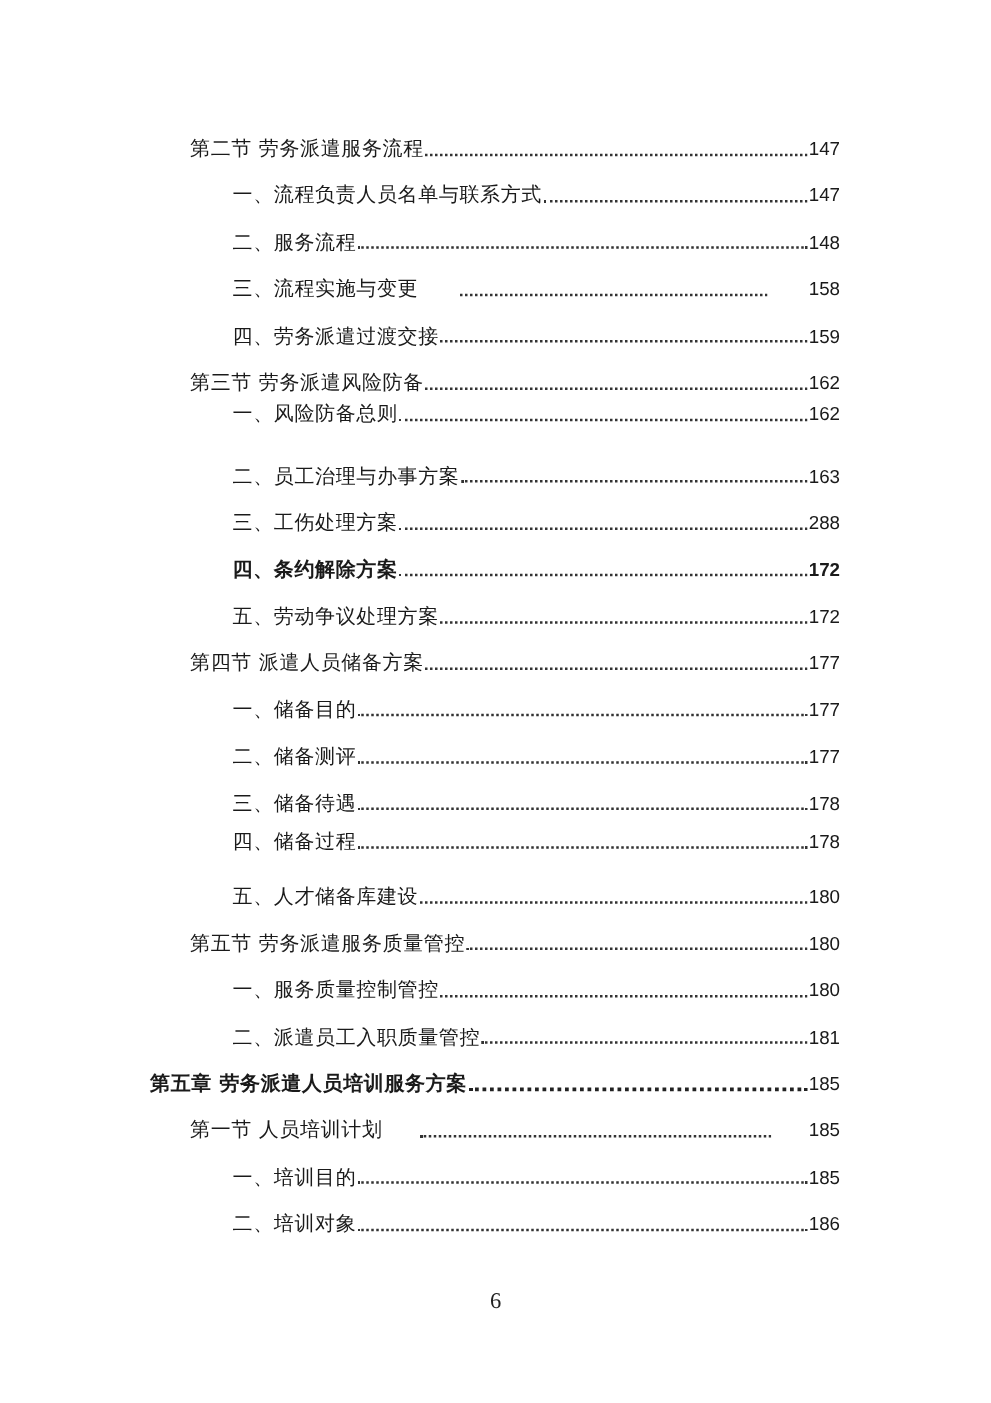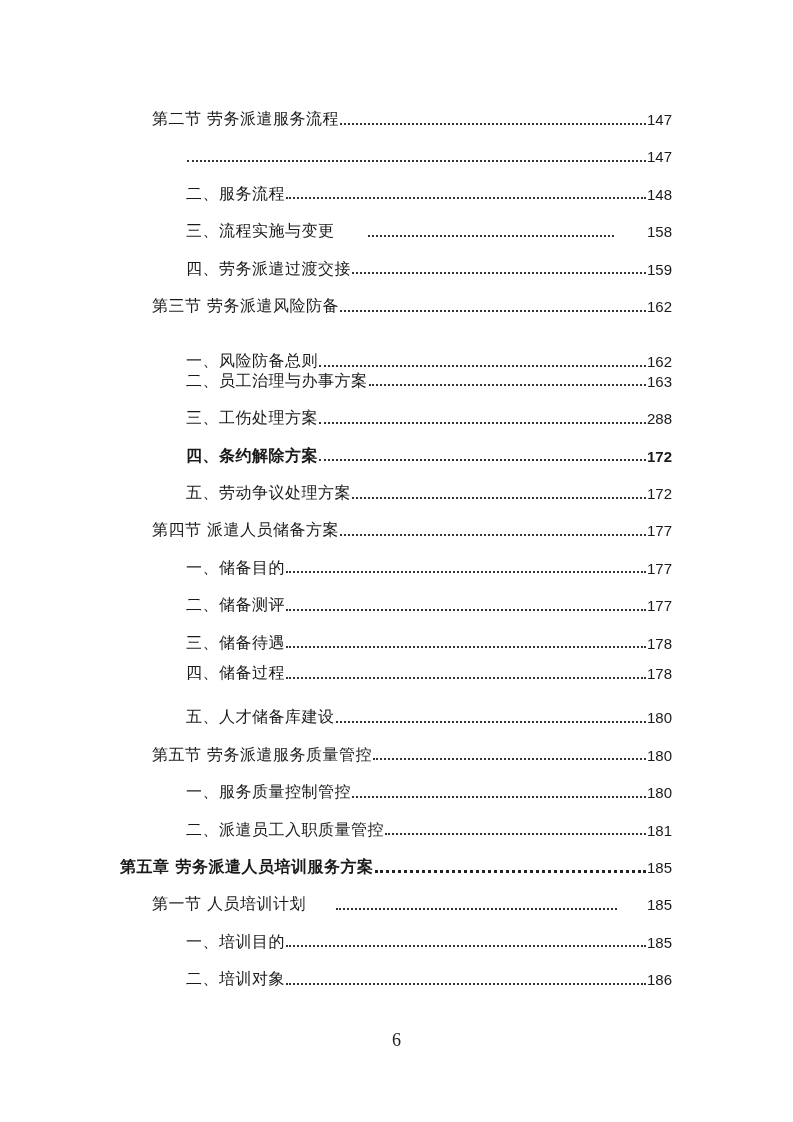--- a/index.html
+++ b/index.html
@@ -24,20 +24,21 @@
 </head>
 <body>
 
 <div class="toc" id="toc">
     <div class="row lvl-section" style="top: 0px;">
       <span class="title">第二节  劳务派遣服务流程</span>
       <span class="leader"></span>
       <span class="page">147</span>
     </div>
     <div class="row lvl-item" style="top: 37.4px;">
+      <span class="title">一、流程负责人员名单与联系方式</span>
       <span class="leader"></span>
       <span class="page">147</span>
     </div>
     <div class="row lvl-item" style="top: 74.8px;">
       <span class="title">二、服务流程</span>
       <span class="leader"></span>
       <span class="page">148</span>
     </div>
     <div class="row lvl-item" style="top: 112.2px; gap: 32px;">
       <span class="title">三、流程实施与变更</span>
@@ -47,21 +48,21 @@
     <div class="row lvl-item" style="top: 149.6px;">
       <span class="title">四、劳务派遣过渡交接</span>
       <span class="leader"></span>
       <span class="page">159</span>
     </div>
     <div class="row lvl-section" style="top: 187px;">
       <span class="title">第三节  劳务派遣风险防备</span>
       <span class="leader"></span>
       <span class="page">162</span>
     </div>
-    <div class="row lvl-item" style="top: 242px;">
+    <div class="row lvl-item" style="top: 212px;">
       <span class="title">一、风险防备总则</span>
       <span class="leader"></span>
       <span class="page">162</span>
     </div>
     <div class="row lvl-item" style="top: 261.8px;">
       <span class="title">二、员工治理与办事方案</span>
       <span class="leader"></span>
       <span class="page">163</span>
     </div>
     <div class="row lvl-item" style="top: 299.2px;">

